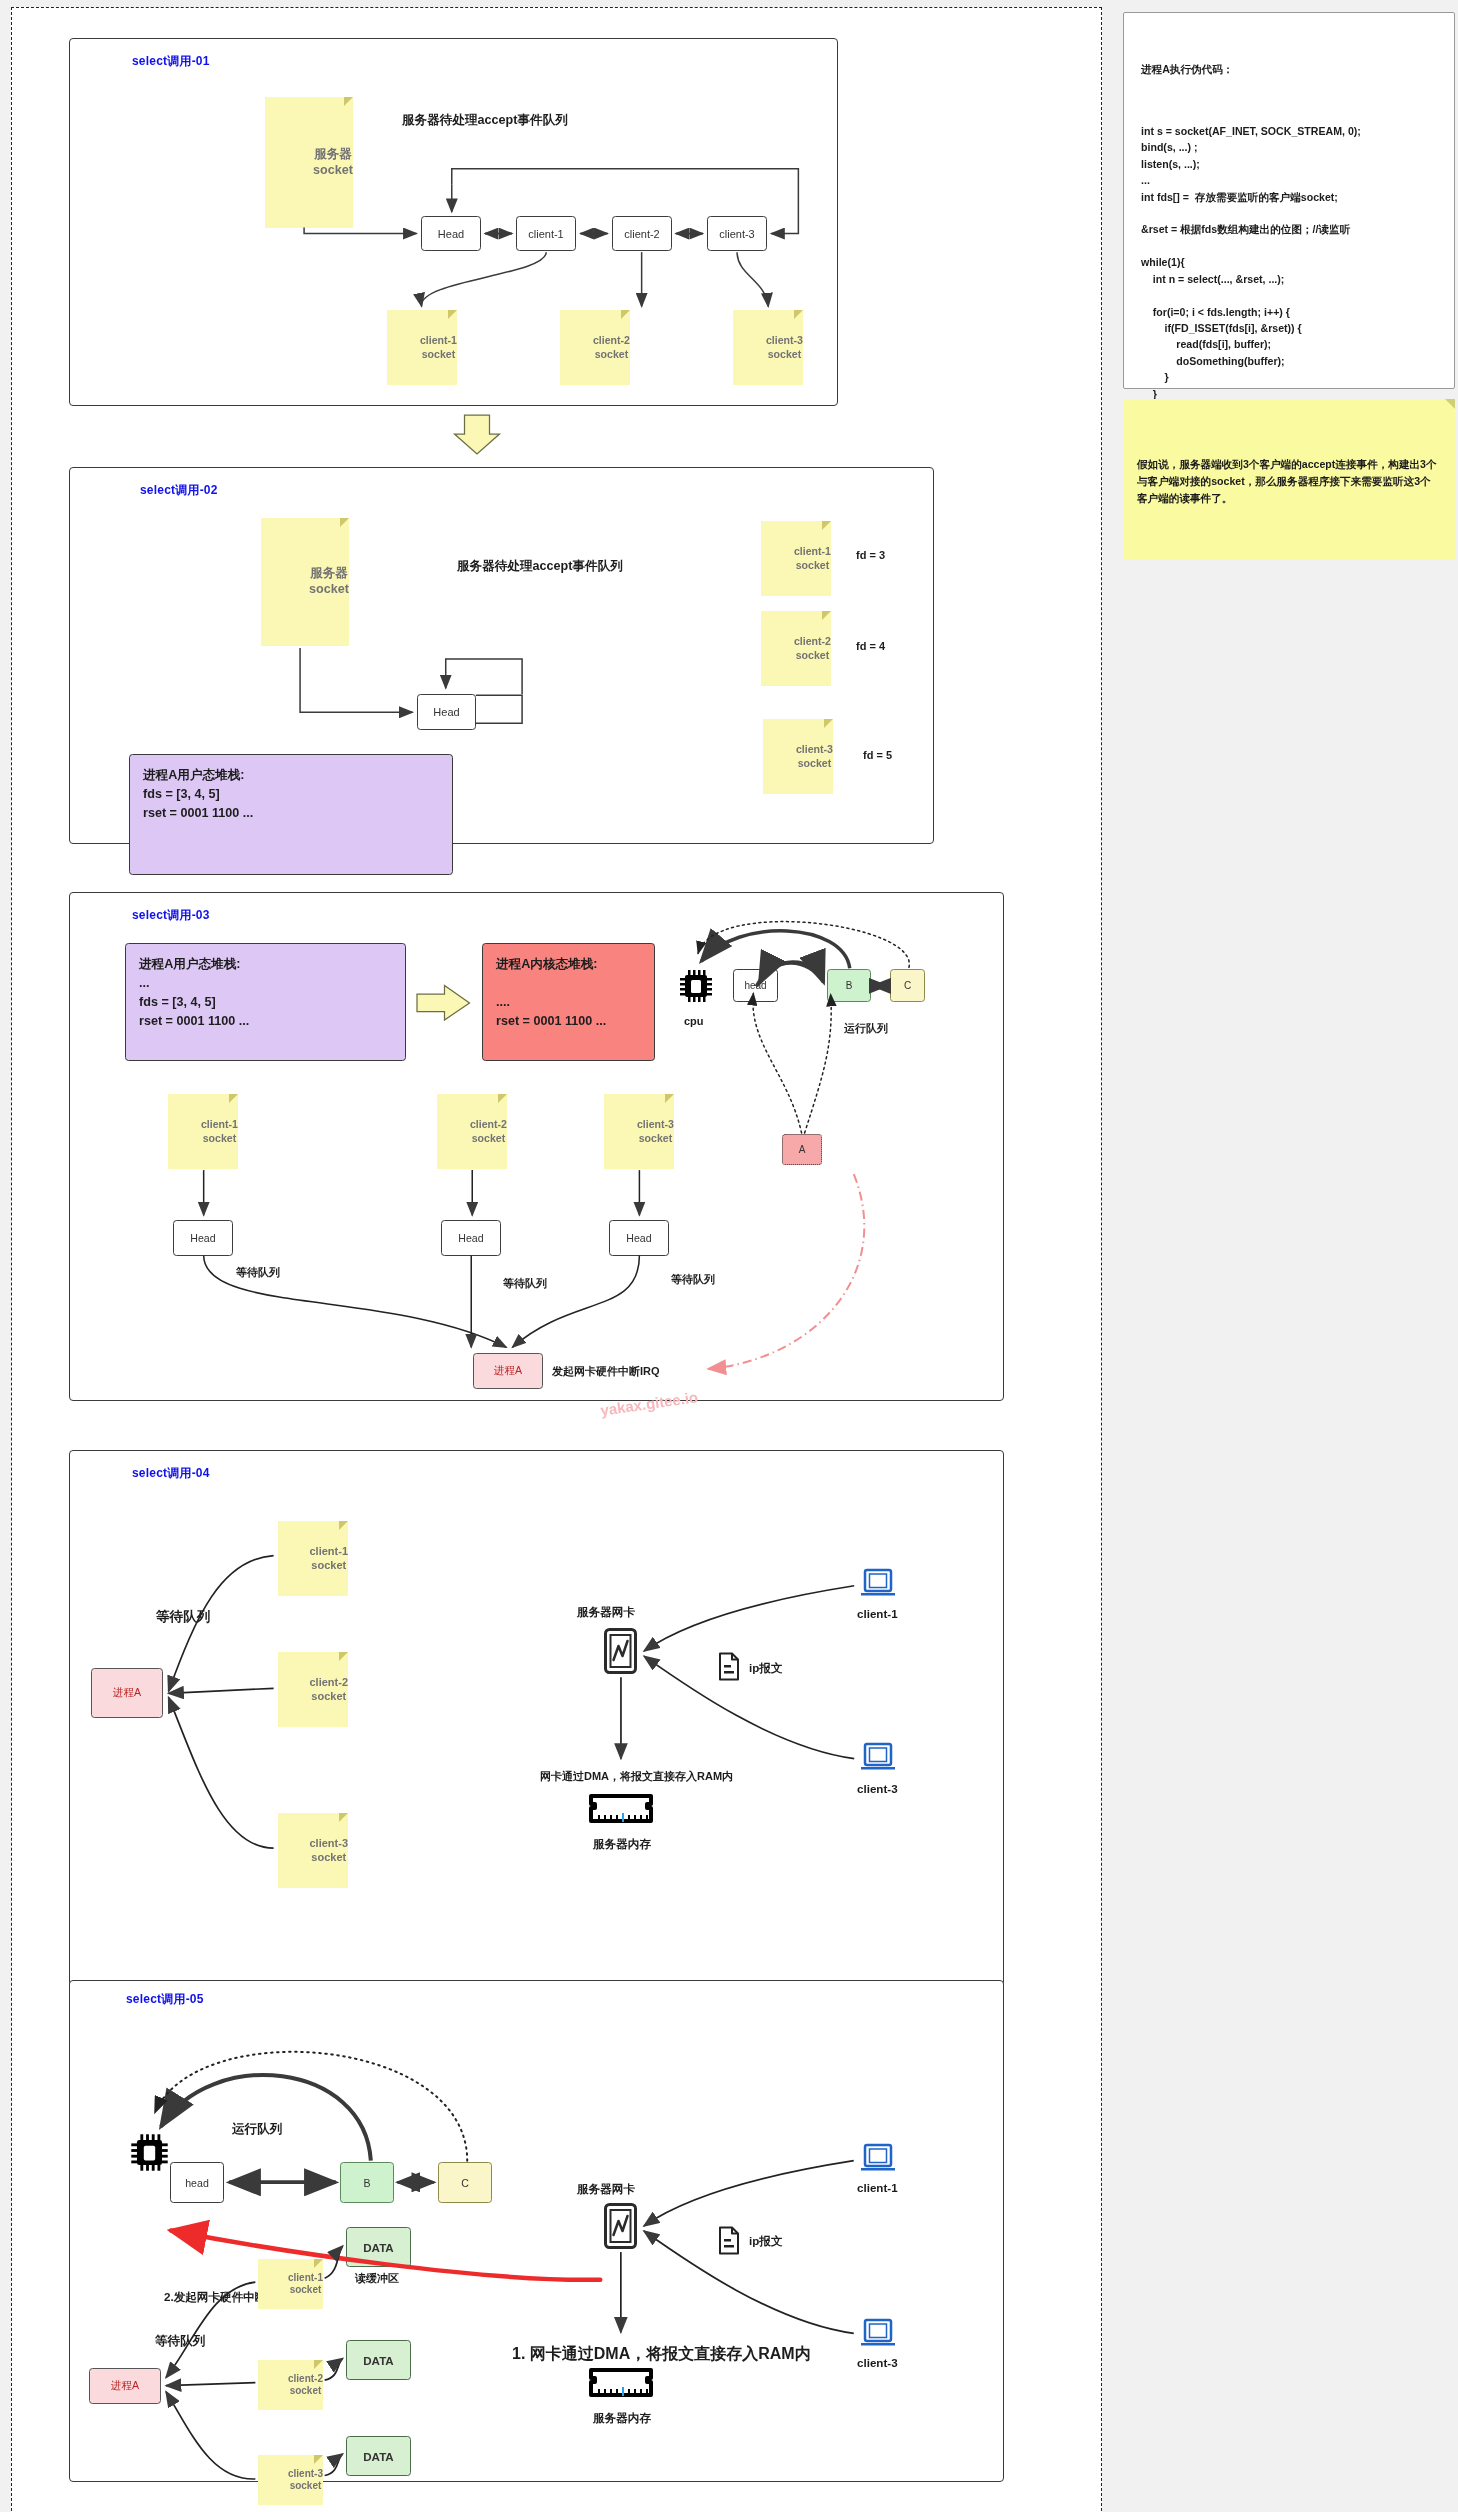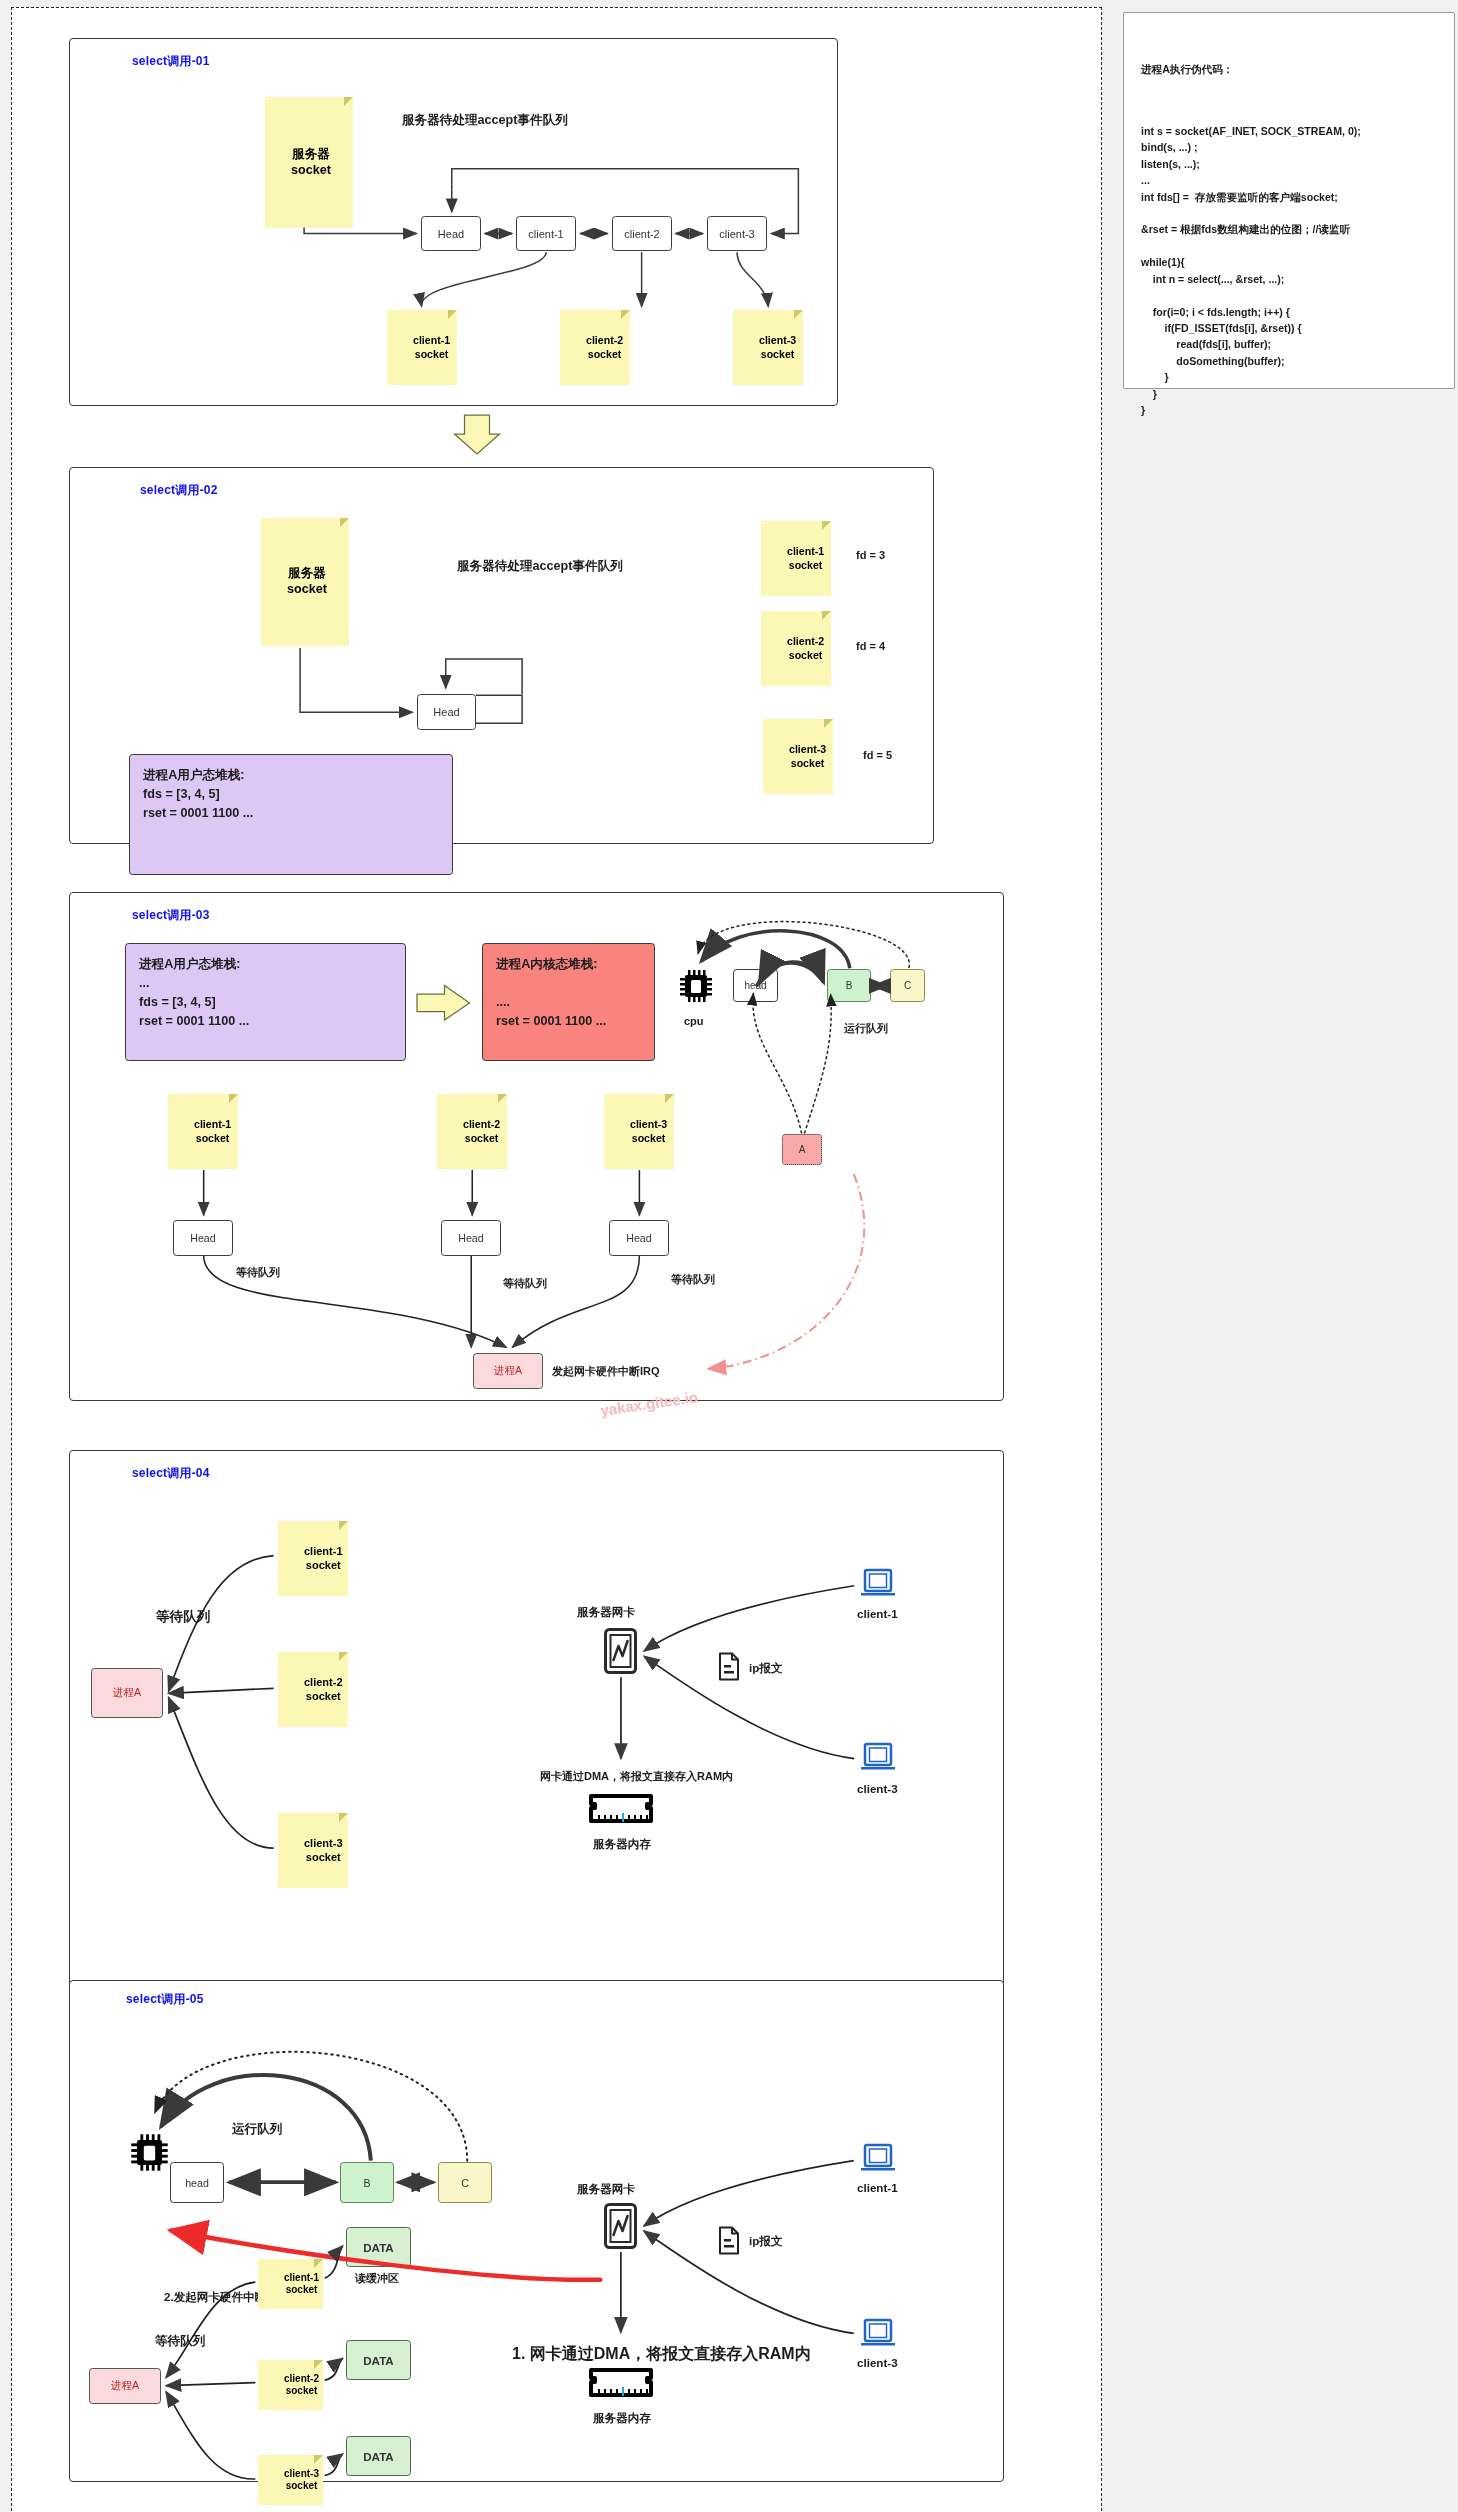--- a/index.html
+++ b/index.html
@@ -9,22 +9,22 @@
   
   .doc-col{position:absolute;left:11px;top:7px;width:1091px;height:2519px;
            background:#ffffff;border:1.5px dashed #222;box-sizing:border-box;}
 
   
   .panel{position:absolute;background:#fff;border:1.3px solid #3a3a3a;border-radius:4px;box-sizing:border-box;}
   .panel-title{position:absolute;color:#1010ee;font-weight:bold;font-size:12px;letter-spacing:0.2px;white-space:nowrap;}
 
   
   .note{position:absolute;background:#fbf8b6;box-sizing:border-box;
-        display:flex;flex-direction:column;align-items:flex-start;justify-content:center;
-        font-weight:bold;color:#000000;line-height:1.25;text-align:center;padding-left:26px;}
+        display:flex;flex-direction:column;align-items:flex-end;justify-content:center;
+        font-weight:bold;color:#737373;line-height:1.25;text-align:center;}
   .note::after{content:"";position:absolute;right:0;top:0;border-style:solid;
         border-width:0 0 9px 9px;border-color:transparent transparent #fbf8b6 #cfc86a;
         transform:rotate(0deg);}
   .note .fold{position:absolute;right:0;top:0;width:0;height:0;
         border-left:9px solid transparent;border-top:9px solid #c9c276;}
 
   
   .nodebox{position:absolute;background:#fff;border:1.1px solid #3d3d3d;border-radius:3.5px;
            display:flex;align-items:center;justify-content:center;color:#333;box-sizing:border-box;}
   .nodebox.green{background:#cdf2cd;border-color:#5c8a5c;}
@@ -606,17 +606,21 @@
 
     for(i=0; i &lt; fds.length; i++) {
         if(FD_ISSET(fds[i], &amp;rset)) {
             read(fds[i], buffer);
             doSomething(buffer);
         }
     }
 }</div>
   </div>
 
+  <div class="note-card" style="left:1123px;top:399px;width:332px;height:161px;">
+    <span class="fold"></span>
+    <div style="margin-top:44px;">假如说，服务器端收到3个客户端的accept连接事件，构建出3个与客户端对接的socket，那么服务器程序接下来需要监听这3个客户端的读事件了。</div>
+  </div>
 
   <div class="watermark" style="left:1326px;top:2510px;">@稀土掘金技术社区</div>
 
 </div>
 
 
 </body></html>

